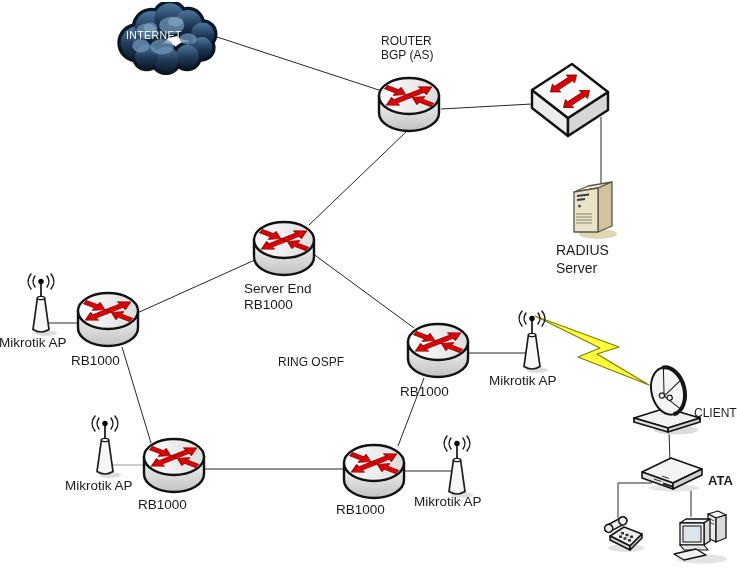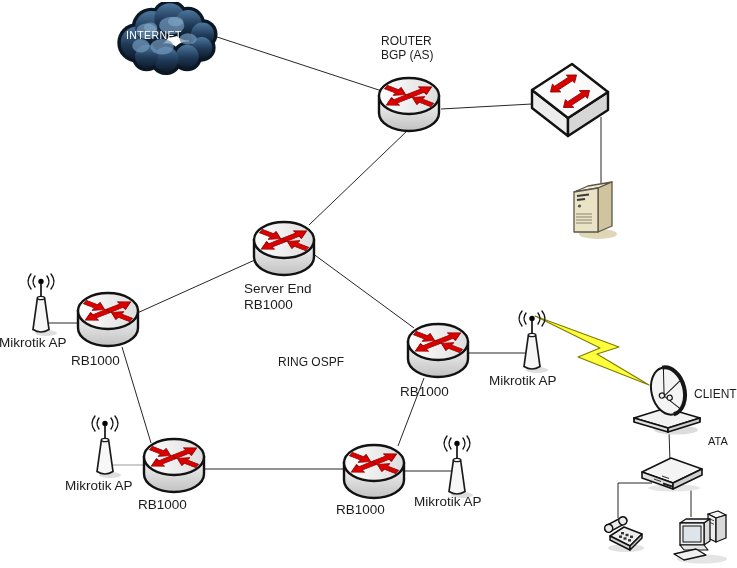--- a/index.html
+++ b/index.html
@@ -218,36 +218,40 @@
   <use href="#sym-computer" x="672" y="510" width="60" height="54"></use>
 </svg>
 
 <div class="lbl white" style="left:126px;top:29px;width:74px;"><span>INTERNET</span></div>
 
 <div class="lbl small" style="left:381px;top:35px;width:76px;">
   <div>ROUTER</div>
   <div>BGP (AS)</div>
 </div>
 
+<div class="lbl" style="left:556px;top:241px;width:80px;font-size:14px;line-height:18px;">
+  <div>RADIUS</div>
+  <div>Server</div>
+</div>
 
 <div class="lbl" style="left:244px;top:281px;width:82px;">
   <div>Server End</div>
   <div>RB1000</div>
 </div>
 
 <div class="lbl" style="left:71px;top:353px;width:70px;"><span>RB1000</span></div>
 <div class="lbl" style="left:-1px;top:335px;width:86px;"><span>Mikrotik AP</span></div>
 
 <div class="lbl small" style="left:240px;top:356px;width:70px;margin-left:38px;"><span>RING OSPF</span></div>
 
 <div class="lbl" style="left:400px;top:384px;width:70px;"><span>RB1000</span></div>
 <div class="lbl" style="left:489px;top:373px;width:86px;"><span>Mikrotik AP</span></div>
 
 <div class="lbl" style="left:138px;top:497px;width:70px;"><span>RB1000</span></div>
 <div class="lbl" style="left:65px;top:478px;width:86px;"><span>Mikrotik AP</span></div>
 
 <div class="lbl" style="left:336px;top:502px;width:70px;"><span>RB1000</span></div>
 <div class="lbl" style="left:414px;top:494px;width:86px;"><span>Mikrotik AP</span></div>
 
-<div class="lbl small left" style="left:694px;top:388px;width:44px;"><span>CLIENT</span></div>
-<div class="lbl small left" style="left:708px;top:435px;width:30px;font-size:11px;"><span>ATA</span></div>
+<div class="lbl small left" style="left:694px;top:407px;width:44px;"><span>CLIENT</span></div>
+<div class="lbl small left" style="left:708px;top:473px;width:30px;font-size:13px;font-weight:bold;"><span>ATA</span></div>
 
 </div>
 
 </body></html>

